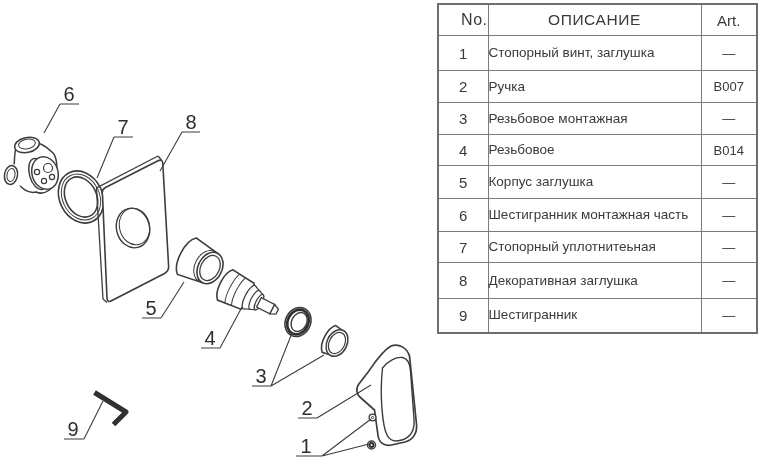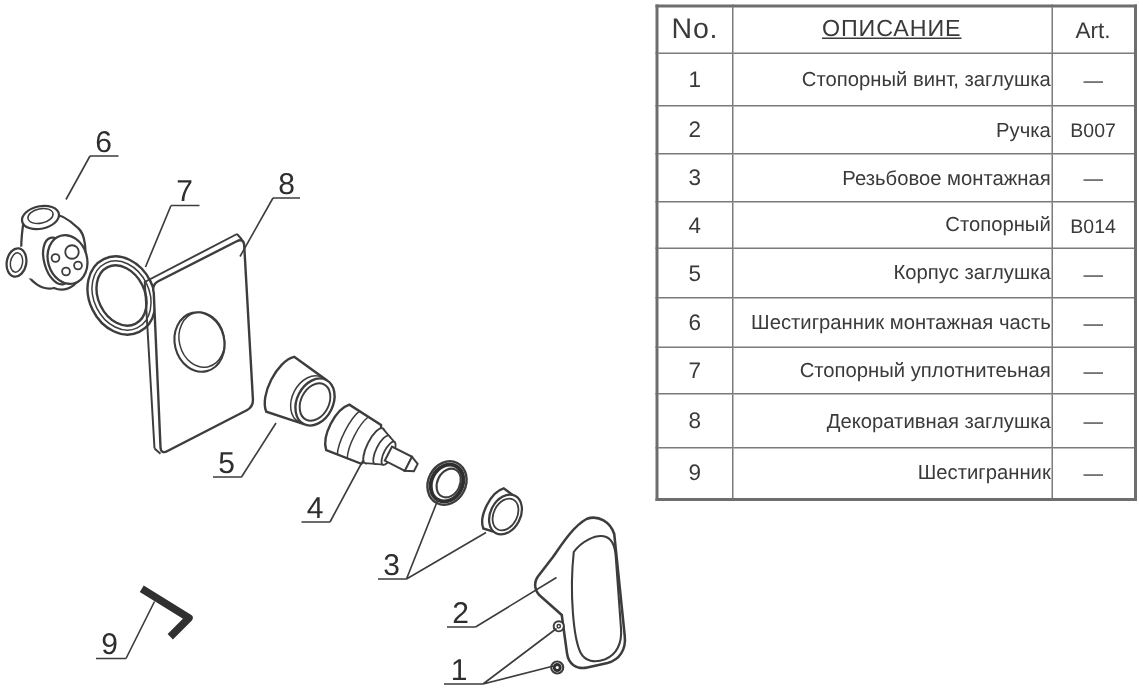--- a/index.html
+++ b/index.html
@@ -22,25 +22,25 @@
     color:#3a3a3a;
   }
   table.parts td,table.parts th{
     border:1.5px solid #7b7b7b;
     padding:0;
     background:#fff;
     font-weight:normal;
     vertical-align:middle;
   }
   table.parts{border:2px solid #6e6e6e;}
-  th.h-no{font-size:19px;height:30px;text-align:center;letter-spacing:0.5px;}
-  th.h-desc{font-size:15.5px;text-align:center;letter-spacing:0.6px;text-decoration:underline;}
+  th.h-no{font-size:16px;height:30px;text-align:right;letter-spacing:0.5px;}
+  th.h-desc{font-size:15.5px;text-align:center;letter-spacing:0.6px;}
   th.h-art{font-size:15px;text-align:center;}
   td.c-no{font-size:15px;text-align:center;}
-  td.c-desc{font-size:13.5px;text-align:right;padding:2px 6px 2px 12px;line-height:16px;}
+  td.c-desc{font-size:13.5px;text-align:left;padding:2px 6px 2px 12px;line-height:16px;}
   td.c-art{font-size:13px;text-align:center;}
 </style>
 </head>
 <body>
 
 <div id="screen">
 
   <svg id="drawing" width="437" height="460" viewBox="0 0 437 460" fill="none" stroke="#3d3d3d" stroke-width="1.5">
 
     <g>
@@ -167,21 +167,21 @@
         <td class="c-desc">Ручка</td>
         <td class="c-art">B007</td>
       </tr>
       <tr style="height:32px">
         <td class="c-no">3</td>
         <td class="c-desc">Резьбовое монтажная</td>
         <td class="c-art">—</td>
       </tr>
       <tr style="height:31px">
         <td class="c-no">4</td>
-        <td class="c-desc">Стопорный</td>
+        <td class="c-desc">Резьбовое</td>
         <td class="c-art">B014</td>
       </tr>
       <tr style="height:33px">
         <td class="c-no">5</td>
         <td class="c-desc">Корпус заглушка</td>
         <td class="c-art">—</td>
       </tr>
       <tr style="height:33px">
         <td class="c-no">6</td>
         <td class="c-desc">Шестигранник монтажная часть</td>

